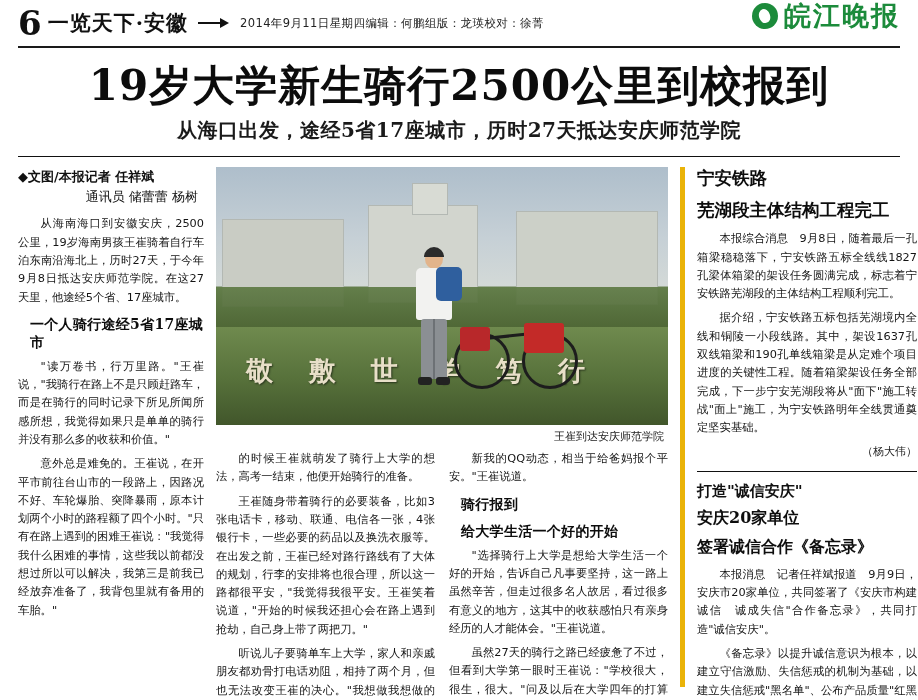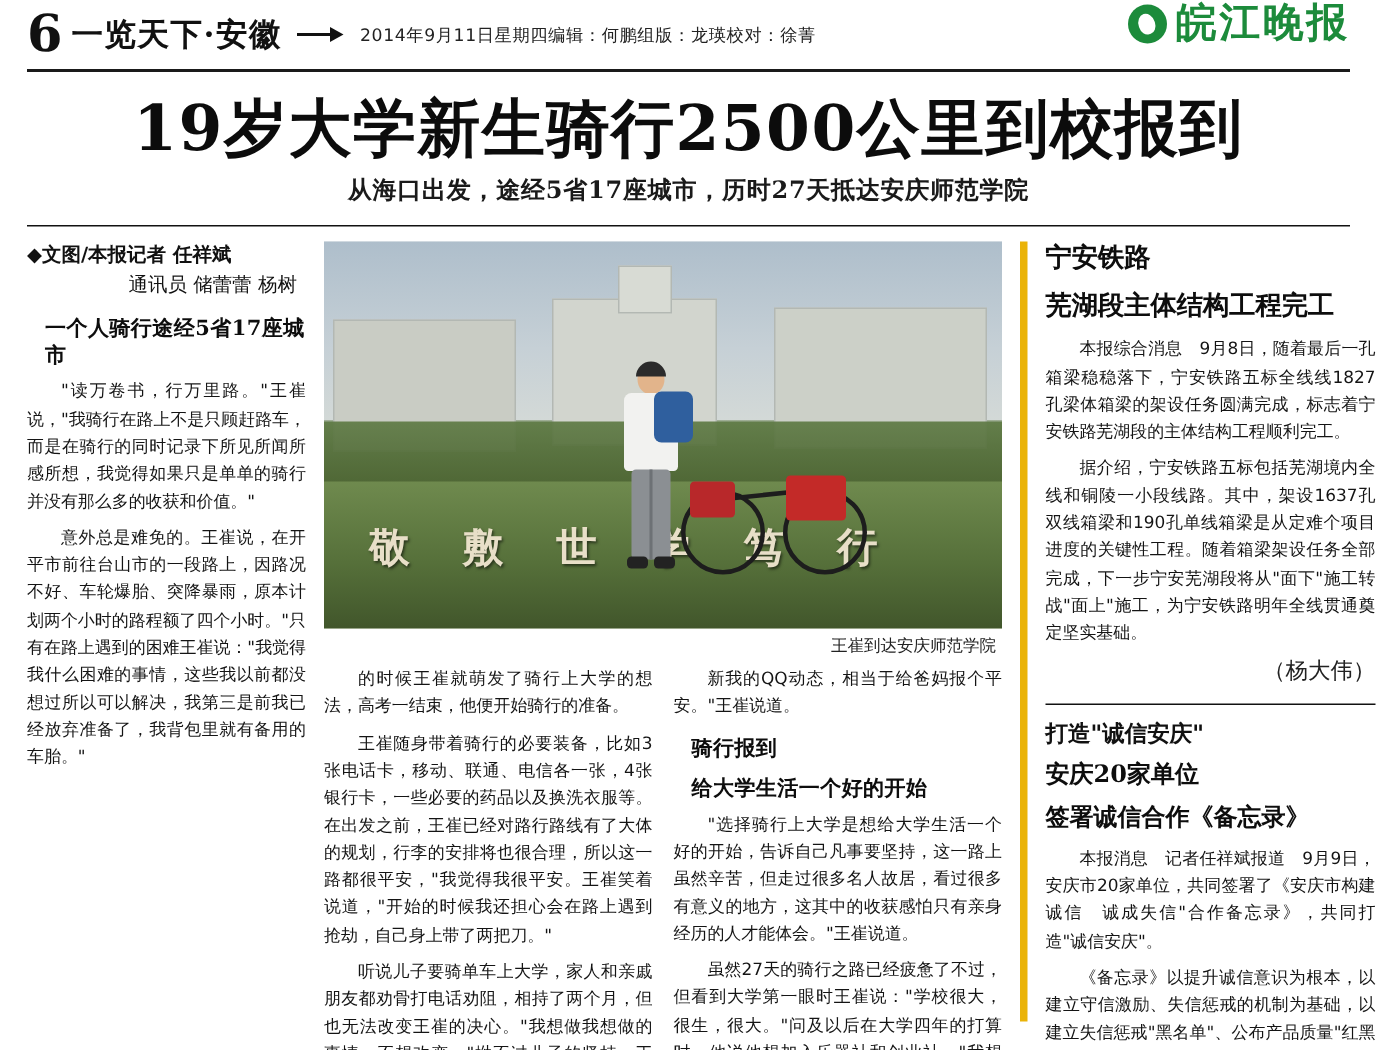--- a/index.html
+++ b/index.html
@@ -127,21 +127,21 @@
     font-size: 42px;
     font-weight: bold;
     letter-spacing: 1px;
     text-align: center;
     line-height: 1.12;
     color: #0c0c0c;
     margin: 0 0 8px 0;
   }
   .subheadline {
     font-family: "DejaVu Serif", "Liberation Serif", serif;
-    font-size: 16px;
+    font-size: 20px;
     font-weight: bold;
     text-align: center;
     letter-spacing: 0.5px;
     color: #1a1a1a;
     margin: 0 0 6px 0;
   }
 
   
   .body-grid {
     display: flex;
@@ -289,21 +289,21 @@
     font-family: "DejaVu Serif", "Liberation Serif", serif;
     font-size: 17.5px;
     font-weight: bold;
     line-height: 1.35;
     color: #0d0d0d;
     margin: 0 0 8px 0;
   }
   .right-title.small { font-size: 16px; }
   .sig {
     text-align: right;
-    font-size: 15px;
+    font-size: 11px;
     color: #222;
     margin-top: 2px;
     font-family: Liberation Mono, monospace;
   }
   .rule {
     border: 0;
     border-top: 1px solid #111;
     margin: 12px 0 10px 0;
   }
   .kicker {
@@ -342,20 +342,21 @@
   </div>
 
   <div class="body-grid">
 
     <div class="col-left">
       <div class="byline">
         <div class="b1">◆文图/本报记者 任祥斌</div>
         <span class="b2">通讯员 储蕾蕾 杨树</span>
       </div>
 
+      <p class="para lead">从海南海口到安徽安庆，2500公里，19岁海南男孩王崔骑着自行车泊东南沿海北上，历时27天，于今年9月8日抵达安庆师范学院。在这27天里，他途经5个省、17座城市。</p>
 
       <h3 class="sub">一个人骑行途经5省17座城市</h3>
       <p class="para">"读万卷书，行万里路。"王崔说，"我骑行在路上不是只顾赶路车，而是在骑行的同时记录下所见所闻所感所想，我觉得如果只是单单的骑行并没有那么多的收获和价值。"</p>
       <p class="para">意外总是难免的。王崔说，在开平市前往台山市的一段路上，因路况不好、车轮爆胎、突降暴雨，原本计划两个小时的路程额了四个小时。"只有在路上遇到的困难王崔说："我觉得我什么困难的事情，这些我以前都没想过所以可以解决，我第三是前我已经放弃准备了，我背包里就有备用的车胎。"</p>
 
     </div>
 
     <div class="col-mid">
       <div class="photo-wrap">
         <div class="photo">

